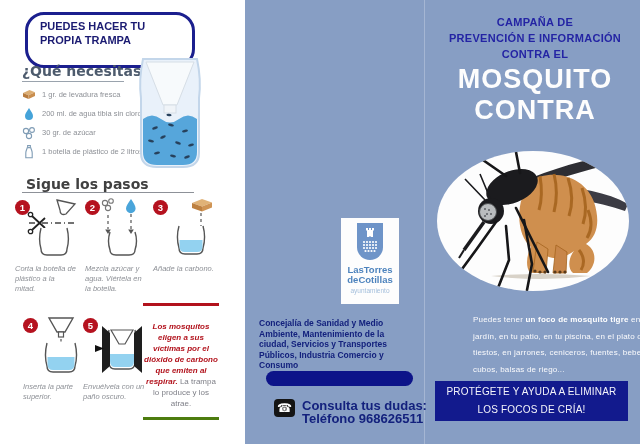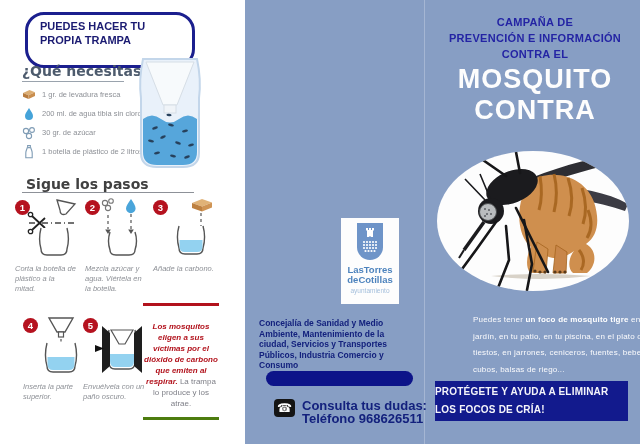--- a/index.html
+++ b/index.html
@@ -52,22 +52,22 @@
   .contact-text { left:302px; top:399px; font-weight:bold; font-size:13px; line-height:13px; color:#13217d; }
 
   
   .campaign-header { left:430px; top:14px; width:210px; text-align:center; color:#2424a4;
       font-weight:bold; font-size:11px; line-height:16px; letter-spacing:.3px; }
   .big-title { left:430px; top:64px; width:210px; text-align:center; color:#fdfdfd;
       font-weight:bold; font-size:27px; line-height:31px; letter-spacing:1px; }
   .mosquito-img { left:436px; top:150px; }
   .body-text { left:433px; top:312px; width:200px; color:#fbfbfd; font-size:8px; line-height:16.5px; letter-spacing:.2px;margin-left:40px; }
   .body-text b { color:#ffffff; }
-  .cta-box { left:435px; top:381px; width:193px; height:40px; background:#121a8d; 
-      color:#f4f4fa; font-weight:bold; font-size:10px; line-height:18px; padding-top:2px; letter-spacing:.2px; }
+  .cta-box { left:435px; top:381px; width:193px; height:40px; background:#121a8d; text-align:center;
+      color:#f4f4fa; font-weight:normal; font-size:10px; line-height:18px; padding-top:2px; letter-spacing:.2px; }
 </style>
 </head>
 <body>
 
 <div class="page">
 
   <div class="abs blue-panel"></div>
   <div class="abs fold-line"></div>
 
   <div class="abs trap-title-box">

